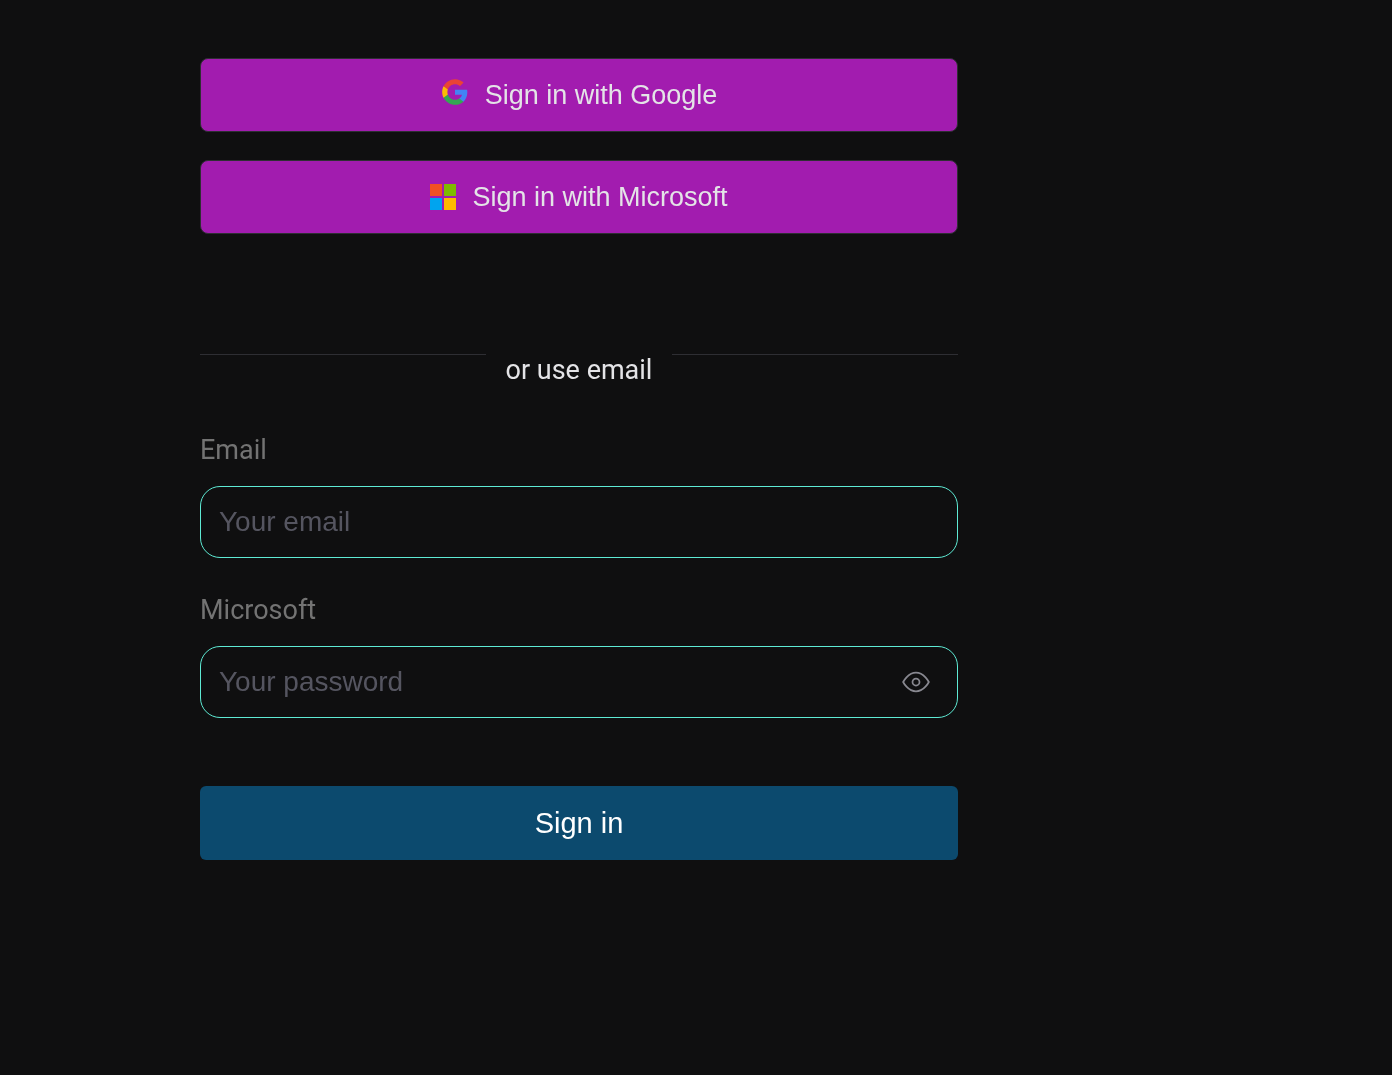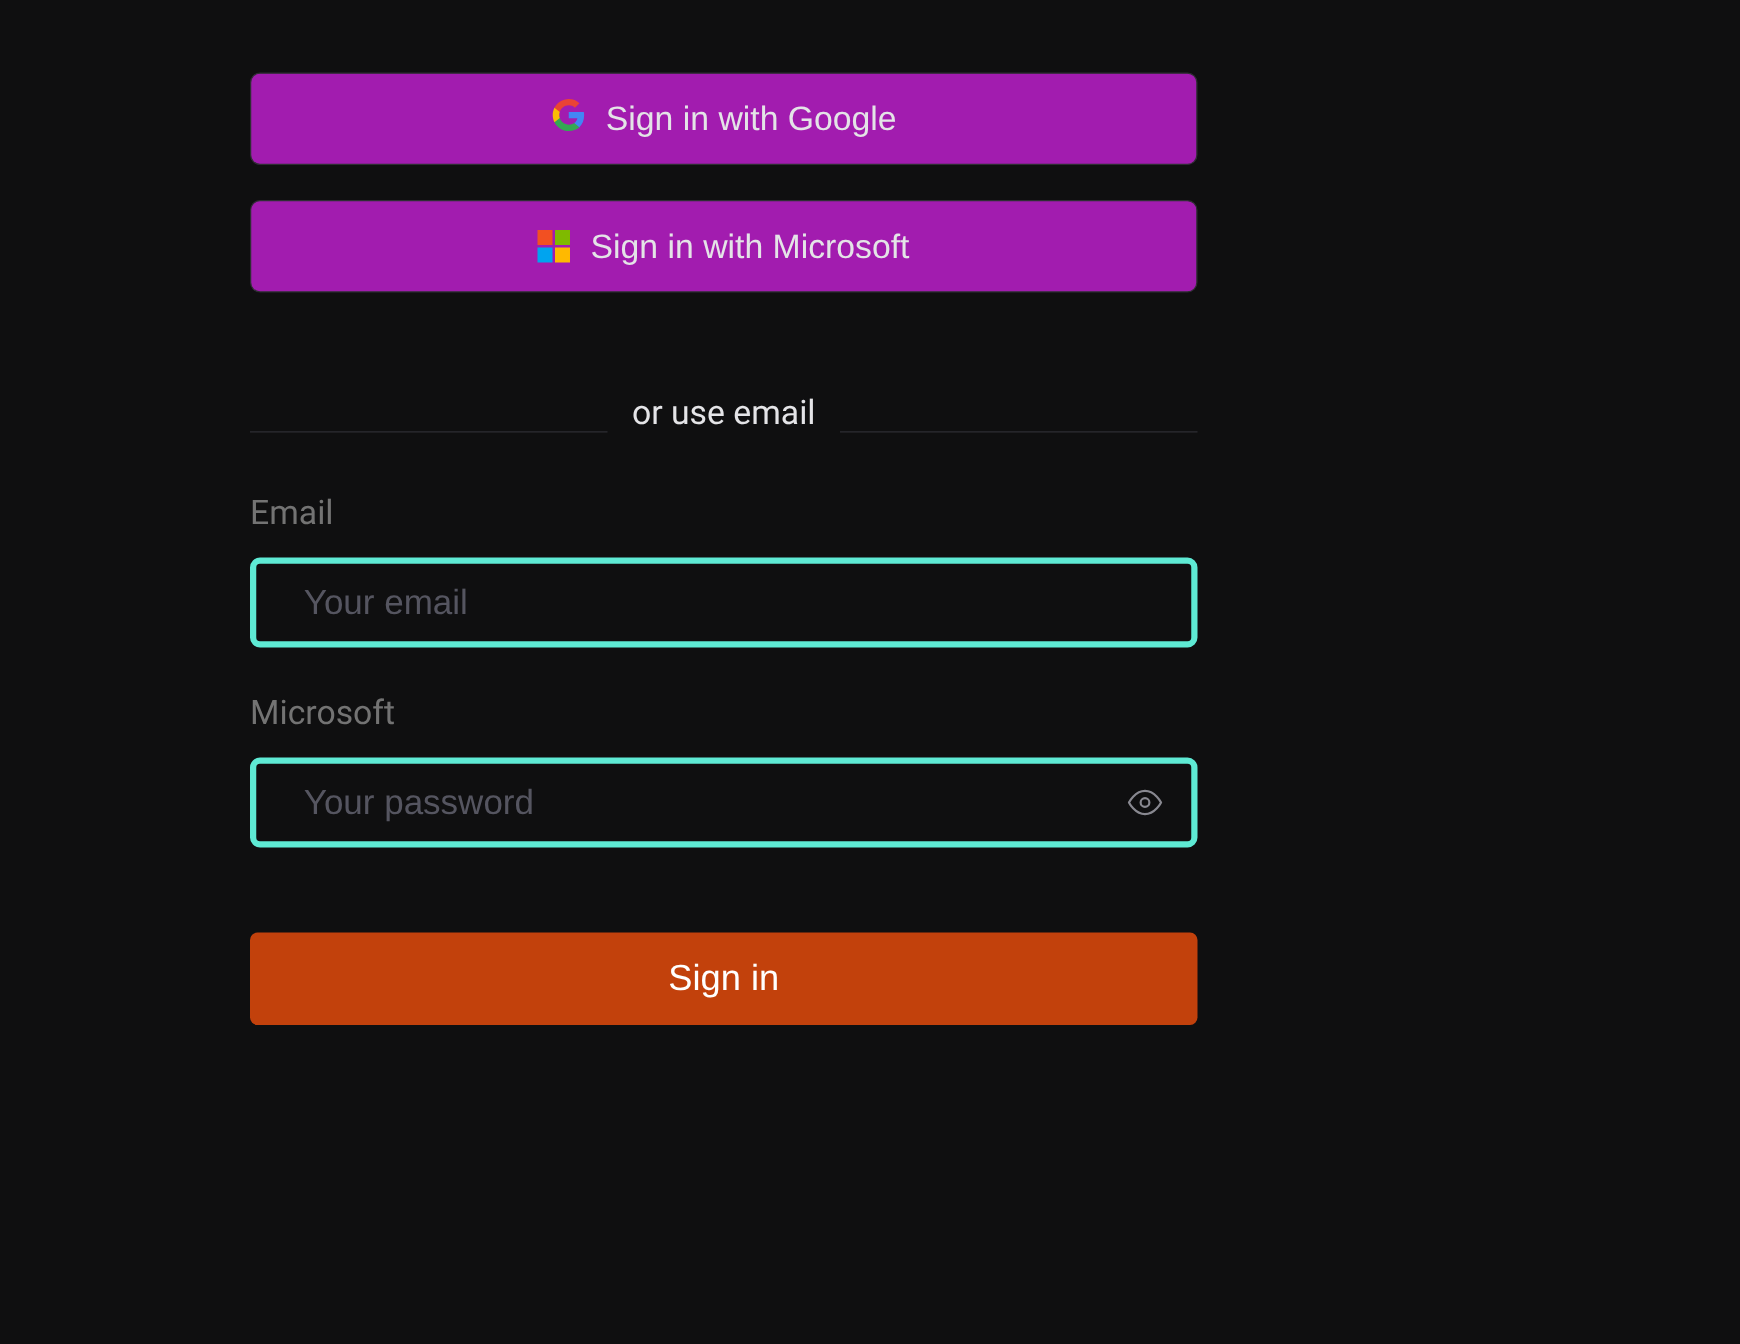--- a/index.html
+++ b/index.html
@@ -41,22 +41,22 @@
       cursor: pointer;
       margin-bottom: 28px;
     }
     
     .oauth-button:last-of-type {
       margin-bottom: 0;
     }
     
     .divider {
       display: flex;
-      align-items: flex-end;
-      margin-top: 52px;
+      align-items: flex-start;
+      margin-top: 92px;
       margin-bottom: 48px;
     }
     
     .divider-line {
       flex: 1;
       height: 1px;
       background-color: #2e2e33;
     }
     
     .divider-text {
@@ -79,23 +79,23 @@
     
     .input-wrapper {
       position: relative;
       width: 100%;
     }
     
     .text-input {
       width: 100%;
       height: 72px;
       background-color: #0f0f10;
-      border: 5px solid #5eead4;
-      border-radius: 8px;
-      padding: 0 38px;
+      border: 1px solid #5eead4;
+      border-radius: 20px;
+      padding: 0 18px;
       font-size: 28px;
       color: #e4e4e7;
       outline: none;
     }
     
     .text-input::placeholder {
       color: #555560;
     }
     
     .password-input {
@@ -109,21 +109,21 @@
       transform: translateY(-50%);
       cursor: pointer;
       color: #888890;
       display: flex;
       align-items: center;
     }
     
     .signin-button {
       width: 100%;
       height: 74px;
-      background-color: #c2410c;
+      background-color: #0c4a6e;
       border: none;
       border-radius: 6px;
       color: #ffffff;
       font-size: 29px;
       font-weight: 400;
       cursor: pointer;
       margin-top: 32px;
     }
     
     .links-container {

